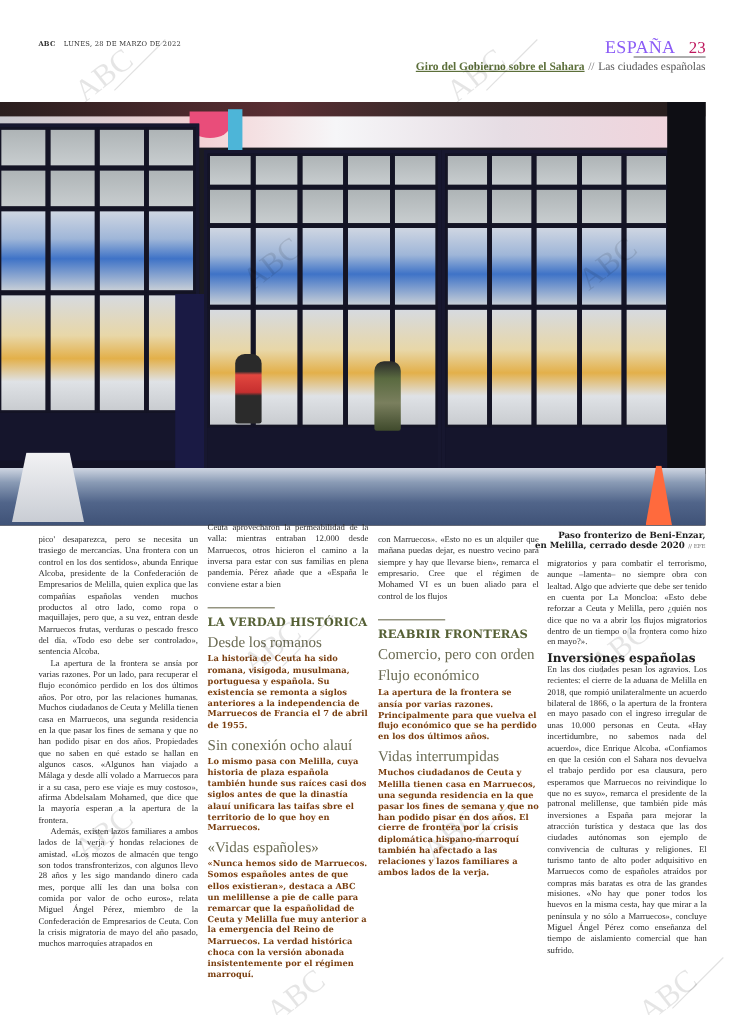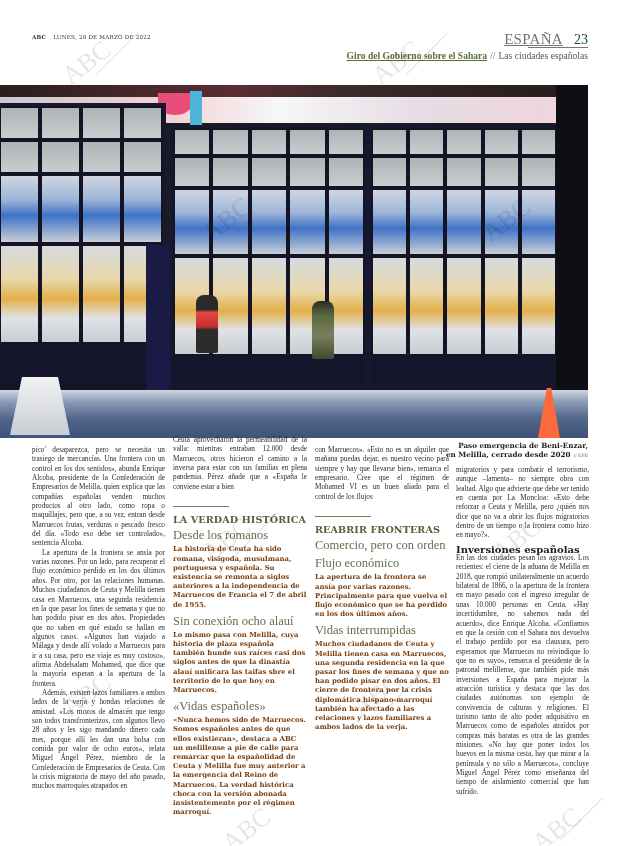--- a/index.html
+++ b/index.html
@@ -3,22 +3,22 @@
 <meta charset="utf-8">
 <style>
   * { margin: 0; padding: 0; box-sizing: border-box; }
   html, body { width: 620px; height: 846px; background: #ffffff; overflow: hidden; }
   body { position: relative; font-family: "DejaVu Serif", "Liberation Serif", serif; color: #2a2a2a; }
 
   
   .folio { position: absolute; left: 32px; top: 34px; font-size: 5.6px; letter-spacing: 0.2px; color: #333; }
   .folio .abc { font-weight: bold; margin-right: 5px; }
   .section-head { position: absolute; right: 32px; top: 29px; text-align: right; }
-  .section-name { font-family: "Liberation Serif", serif; font-size: 15px; color: #737373; letter-spacing: 0.3px; text-decoration: underline; }
-  .section-page { font-family: "Liberation Serif", serif; font-size: 14px; color: #14532d; margin-left: 6px; }
+  .section-name { font-family: "Liberation Serif", serif; font-size: 15px; color: #8b5cf6; letter-spacing: 0.3px; }
+  .section-page { font-family: "Liberation Serif", serif; font-size: 14px; color: #be185d; margin-left: 6px; }
   .section-rule { position: absolute; right: 32px; top: 47px; width: 60px; height: 1px; background: #777; }
   .kicker { position: absolute; right: 32px; top: 50px; font-size: 9.6px; font-family: "Liberation Serif", serif; white-space: nowrap; }
   .kicker .strong { font-weight: bold; color: #5c6f3a; text-decoration: underline; }
   .kicker .sep { color: #777; margin: 0 3px; }
   .kicker .light { color: #555; }
 
   
   .photo { position: absolute; left: 0; top: 85px; width: 588px; height: 353px; background: #1b1b22; overflow: hidden; }
   .ph-roof { position: absolute; left: 0; top: 0; width: 588px; height: 12px; background: linear-gradient(90deg,#2a1e1e,#5a2e33 40%,#3a2a2a 60%,#251c1c); }
   .ph-sky { position: absolute; left: 0; top: 10px; width: 560px; height: 28px; background: linear-gradient(90deg,#c9c9cf,#f3d2d4 30%,#f6f6f8 50%,#e6dde4 75%,#f0d4dc); }
@@ -161,21 +161,21 @@
 
   <div class="ph-right-post"></div>
   <div class="guard red"></div>
   <div class="guard green"></div>
   <div class="ground"></div>
   <div class="barrier"></div>
   <div class="cone"></div>
 </div>
 
 <div class="caption">
-  <div>Paso emergencia de Beni-Enzar,</div>
+  <div>Paso fronterizo de Beni-Enzar,</div>
   <div><span>en Melilla, cerrado desde 2020</span><span class="credit">// EFE</span></div>
 </div>
 
 <div class="col c1">
   <p>pico' desaparezca, pero se necesita un trasiego de mercancías. Una frontera con un control en los dos sentidos», abunda Enrique Alcoba, presidente de la Confederación de Empresarios de Melilla, quien explica que las compañías españolas venden muchos productos al otro lado, como ropa o maquillajes, pero que, a su vez, entran desde Marruecos frutas, verduras o pescado fresco del día. «Todo eso debe ser controlado», sentencia Alcoba.</p>
   <p class="ind">La apertura de la frontera se ansía por varias razones. Por un lado, para recuperar el flujo económico perdido en los dos últimos años. Por otro, por las relaciones humanas. Muchos ciudadanos de Ceuta y Melilla tienen casa en Marruecos, una segunda residencia en la que pasar los fines de semana y que no han podido pisar en dos años. Propiedades que no saben en qué estado se hallan en algunos casos. «Algunos han viajado a Málaga y desde allí volado a Marruecos para ir a su casa, pero ese viaje es muy costoso», afirma Abdelsalam Mohamed, que dice que la mayoría esperan a la apertura de la frontera.</p>
   <p class="ind">Además, existen lazos familiares a ambos lados de la verja y hondas relaciones de amistad. «Los mozos de almacén que tengo son todos transfronterizos, con algunos llevo 28 años y les sigo mandando dinero cada mes, porque allí les dan una bolsa con comida por valor de ocho euros», relata Miguel Ángel Pérez, miembro de la Confederación de Empresarios de Ceuta. Con la crisis migratoria de mayo del año pasado, muchos marroquíes atrapados en</p>
 </div>
 
 <div class="col c2">

